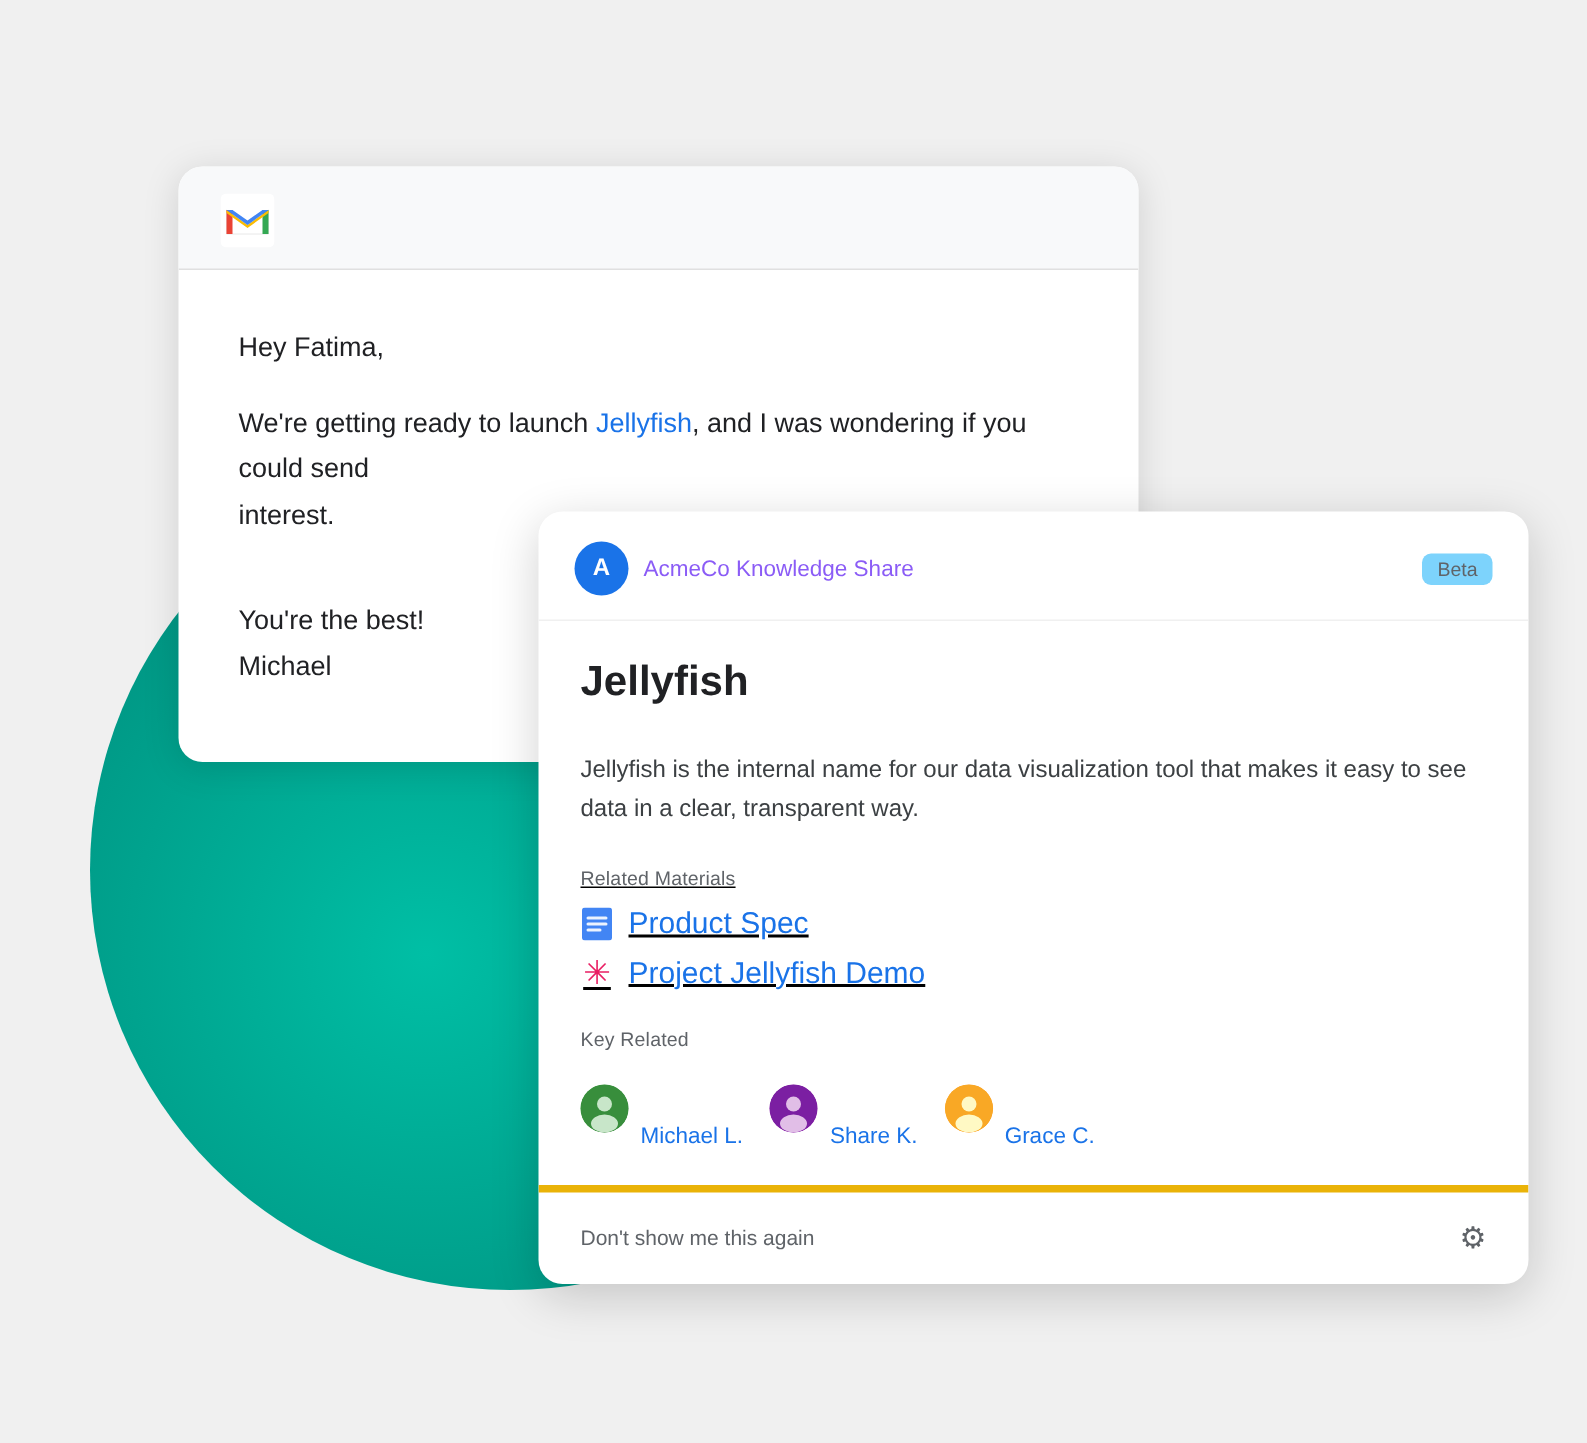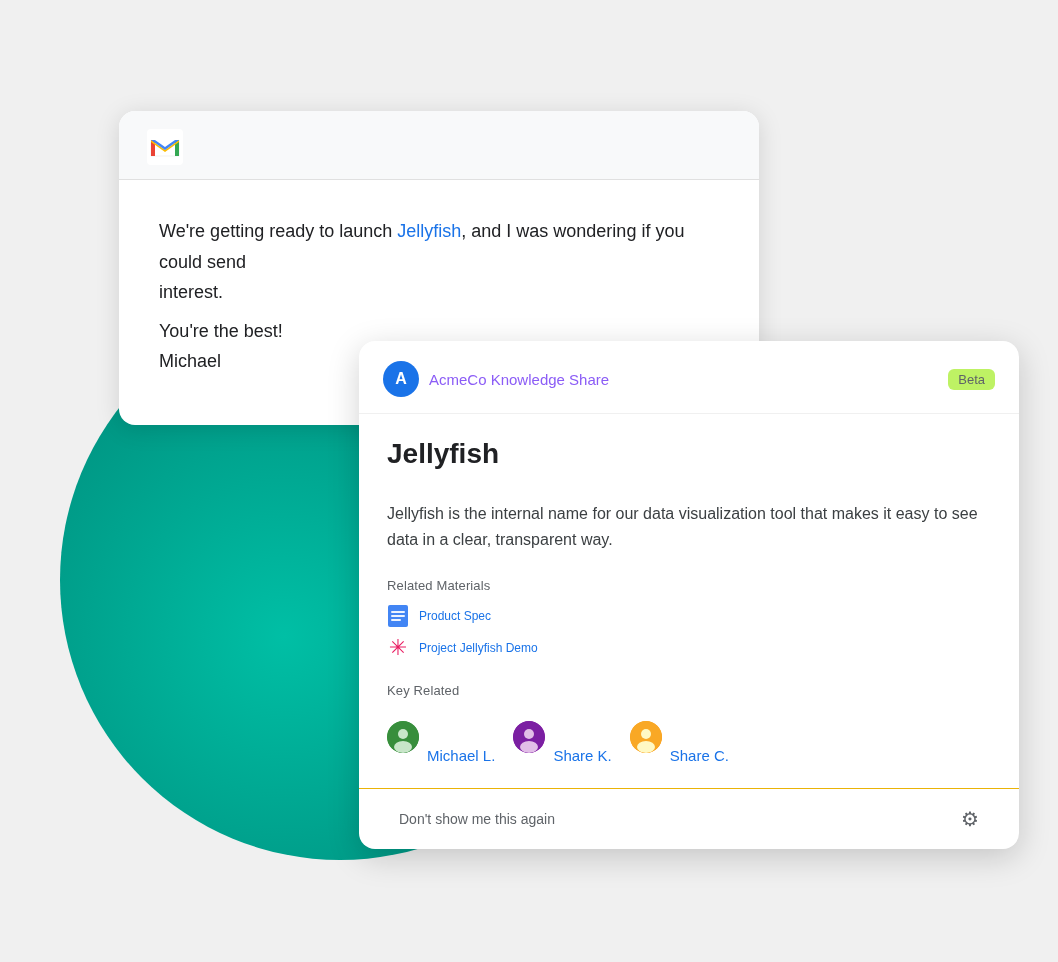--- a/index.html
+++ b/index.html
@@ -70,21 +70,21 @@
       color: #202124;
       line-height: 1.7;
       margin-bottom: 0;
     }
 
     .gmail-body .greeting {
       margin-bottom: 20px;
     }
 
     .gmail-body .content {
-      margin-bottom: 8px;
+      margin-bottom: 40px;
     }
 
     .gmail-body .jellyfish-link {
       color: #1a73e8;
       text-decoration: none;
     }
 
     .gmail-body .closing {
       margin-top: 8px;
     }
@@ -127,21 +127,21 @@
     .kp-title {
       font-size: 15px;
       color: #8b5cf6;
       font-weight: 500;
       flex: 1;
     }
 
     .kp-beta {
       font-size: 13px;
       color: #5f6368;
-      background: #bef264;
+      background: #7dd3fc;
       border-radius: 6px;
       padding: 3px 10px;
       font-weight: 500;
     }
 
     .kp-body {
       padding: 24px 28px 0 28px;
     }
 
     .kp-name {
@@ -162,41 +162,42 @@
     .kp-section-label {
       font-size: 13px;
       color: #5f6368;
       margin-bottom: 12px;
       font-weight: 500;
       letter-spacing: 0.01em;
     }
 
     .kp-related-materials {
       margin-bottom: 24px;
+      text-decoration: underline;
     }
 
     .kp-material-item {
       display: flex;
       align-items: center;
       gap: 10px;
       margin-bottom: 10px;
       cursor: pointer;
     }
 
     .kp-material-icon {
       width: 22px;
       height: 22px;
       flex-shrink: 0;
       display: flex;
       align-items: center;
       justify-content: center;
     }
 
     .kp-material-label {
-      font-size: 12px;
+      font-size: 20px;
       color: #1a73e8;
       font-weight: 500;
     }
 
     .kp-contacts {
       margin-bottom: 24px;
     }
 
     .kp-contacts-row {
       display: flex;
@@ -231,22 +232,22 @@
     .avatar-grace { background: linear-gradient(135deg, #f9a825, #fb8c00); }
 
     .kp-contact-name {
       font-size: 15px;
       color: #1a73e8;
       font-weight: 500;
       margin-top: 37px;
     }
 
     .kp-footer {
-      border-top: 1px solid #eab308;
-      padding: 18px 40px;
+      border-top: 5px solid #eab308;
+      padding: 18px 28px;
       display: flex;
       align-items: center;
       justify-content: space-between;
     }
 
     .kp-dismiss {
       font-size: 14px;
       color: #5f6368;
     }
 
@@ -280,20 +281,21 @@
           <path d="M4 11l14 10 14-10" fill="none" stroke="none"></path>
 
           <rect x="4" y="11" width="4" height="16" fill="#EA4335"></rect>
           <rect x="28" y="11" width="4" height="16" fill="#34A853"></rect>
           <path d="M4 11 L18 21 L32 11 L32 13 L18 23 L4 13 Z" fill="#FBBC04"></path>
           <path d="M4 11 L8 11 L18 18 L28 11 L32 11 L18 21 Z" fill="#4285F4"></path>
         </g>
       </svg>
     </div>
     <div class="gmail-body">
+      <p class="greeting">Hey Fatima,</p>
       <p class="content">
         <span>We're getting ready to launch </span><a class="jellyfish-link">Jellyfish</a><span>, and I was wondering if you could send</span><br>
         <span>interest.</span>
       </p>
       <p class="closing">You're the best!</p>
       <p>Michael</p>
     </div>
   </div>
 
   <div class="knowledge-panel">
@@ -361,21 +363,21 @@
           </div>
 
           <div class="kp-contact">
             <div class="kp-contact-avatar avatar-grace">
               <svg width="32" height="32" viewBox="0 0 32 32" xmlns="http://www.w3.org/2000/svg">
                 <circle cx="16" cy="16" r="16" fill="#f9a825"></circle>
                 <circle cx="16" cy="13" r="5" fill="#fff9c4"></circle>
                 <ellipse cx="16" cy="26" rx="9" ry="6" fill="#fff9c4"></ellipse>
               </svg>
             </div>
-            <span class="kp-contact-name">Share C.</span>
+            <span class="kp-contact-name">Grace C.</span>
           </div>
 
         </div>
       </div>
 
     </div>
 
     <div class="kp-footer">
       <span class="kp-dismiss">Don't show me this again</span>
       <span class="kp-gear">⚙</span>

